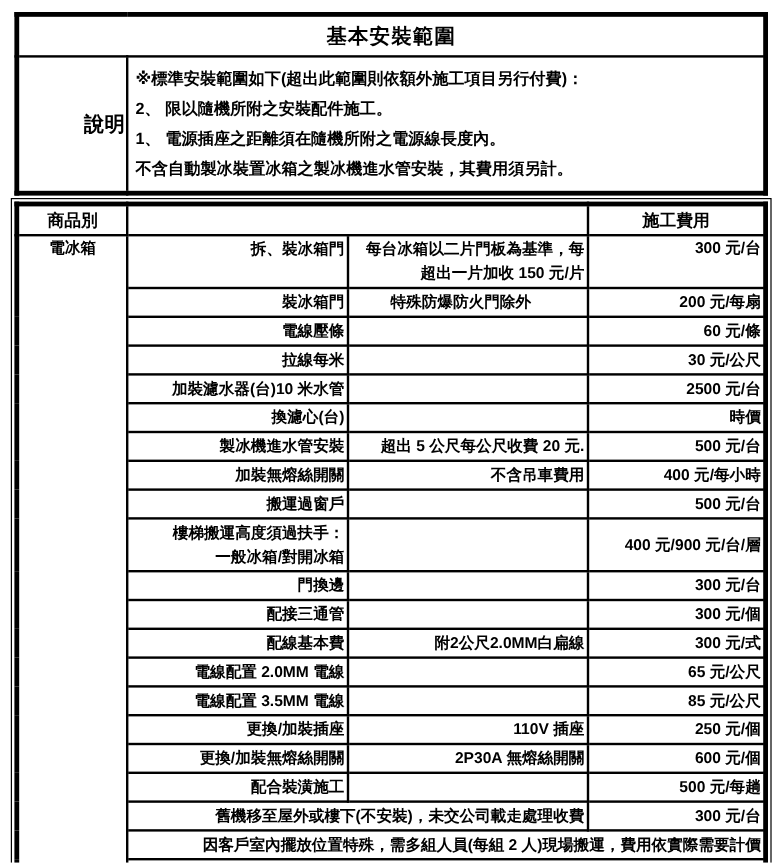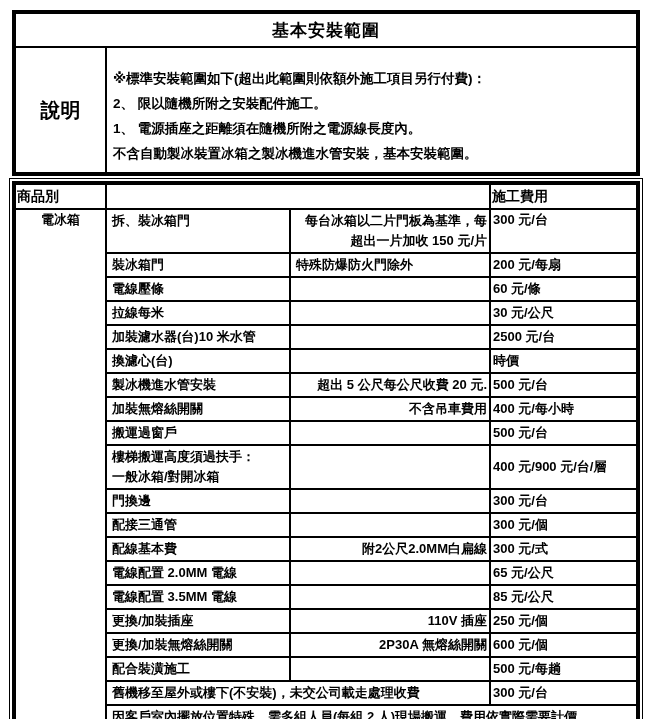--- a/index.html
+++ b/index.html
@@ -31,27 +31,27 @@
   
   .tbl-top { border: 4px solid #000; }
   .tbl-top td { border: 2px solid #000; }
   .title-cell {
     text-align: center;
     font-size: 17px;
     height: 30px;
     letter-spacing: 1px;
   }
   .note-label-cell {
-    text-align: center;
-    vertical-align: middle;
-    font-size: 20px;
+    text-align: right;
+    vertical-align: middle;
+    font-size: 17px;
     width: 92px;
   }
   .note-content-cell {
-    padding: 18px 6px 6px 6px;
+    padding: 5px 6px 6px 6px;
     vertical-align: middle;
   }
   .note-line {
     font-size: 13.5px;
     line-height: 25px;
     white-space: nowrap;
   }
   
   .tbl-main {
     border: 4px solid #000;
@@ -61,40 +61,41 @@
   }
   .tbl-main td {
     border: 2px solid #000;
     font-size: 13px;
     vertical-align: middle;
     overflow: hidden;
   }
   .tbl-main tr { height: 21px; }
   .tbl-main tr.tall { height: 43px; margin-top: 16px; }
   .tbl-main tr.hdr { height: 26px; }
-  .hdr td { font-size: 14px; }
+  .hdr td { font-size: 14px; text-align: center; }
   .cat-cell {
     text-align: center;
     font-size: 15px;
     vertical-align: middle;
   }
   .item-cell {
     padding: 1px 2px 1px 5px;
-    text-align: left;
+    text-align: right;
     white-space: pre-line;
     line-height: 20px;
   }
   .note-cell {
     padding: 1px 2px 1px 5px;
     text-align: right;
     white-space: pre-line;
     line-height: 20px;
   }
-  .note-right { text-align: left; padding-right: 17px; }
+  .note-right { text-align: center; padding-right: 17px; }
   .fee-cell {
+    text-align: right;
     padding: 1px 2px 1px 2px;
     white-space: nowrap;
   }
   .vtop td { vertical-align: top; }
 </style>
 </head>
 <body>
 
 <div class="page">
 
@@ -106,21 +107,21 @@
     <tbody>
         <tr>
       <td class="title-cell" colspan="2">基本安裝範圍</td>
     </tr>
     <tr>
       <td class="note-label-cell">說明</td>
       <td class="note-content-cell">
         <div class="note-line">※標準安裝範圍如下(超出此範圍則依額外施工項目另行付費)：</div>
         <div class="note-line">2、 限以隨機所附之安裝配件施工。</div>
         <div class="note-line">1、 電源插座之距離須在隨機所附之電源線長度內。</div>
-        <div class="note-line">不含自動製冰裝置冰箱之製冰機進水管安裝，基本安裝範圍。</div>
+        <div class="note-line">不含自動製冰裝置冰箱之製冰機進水管安裝，其費用須另計。</div>
       </td>
     </tr>
   </tbody>
     </table>
 
   <table class="tbl-main">
     <colgroup>
       <col style="width:92px">
       <col style="width:184px">
       <col style="width:200px">

